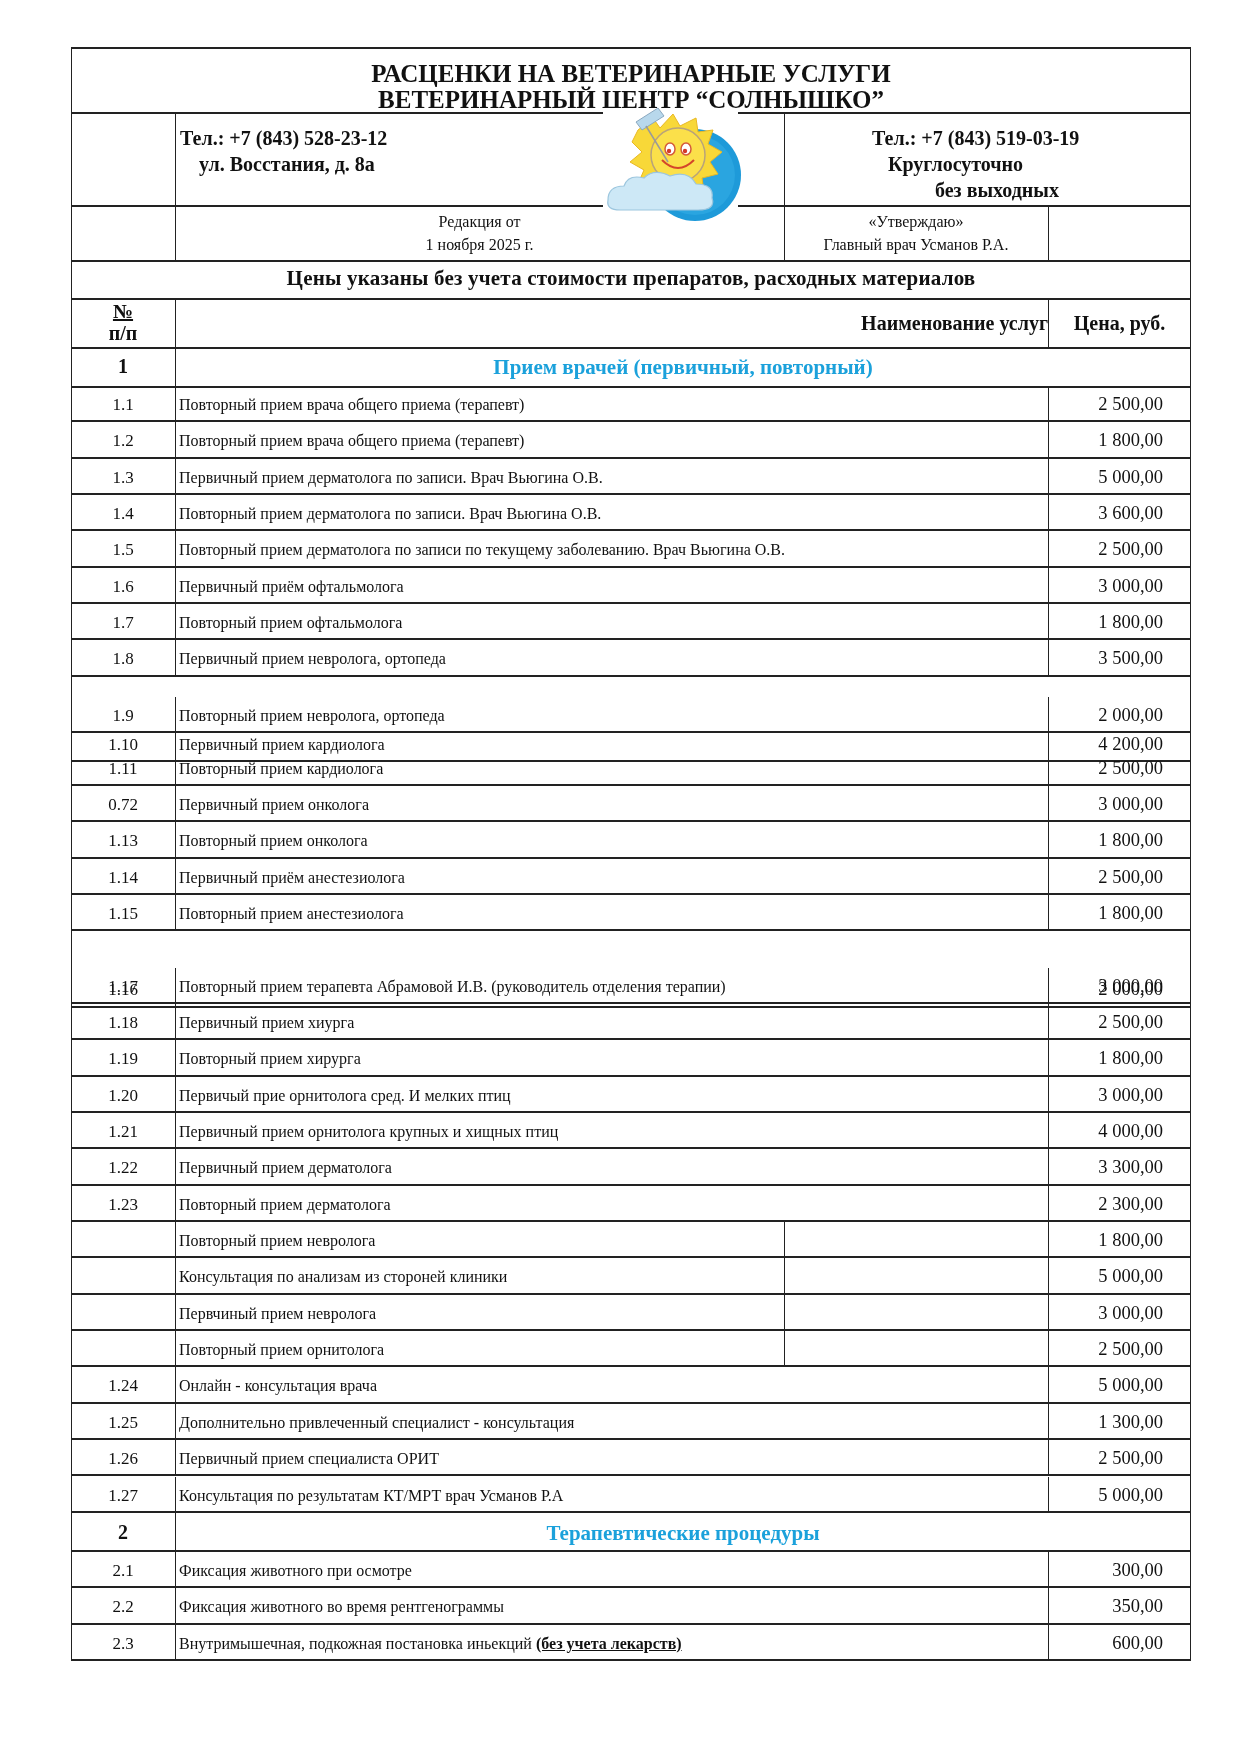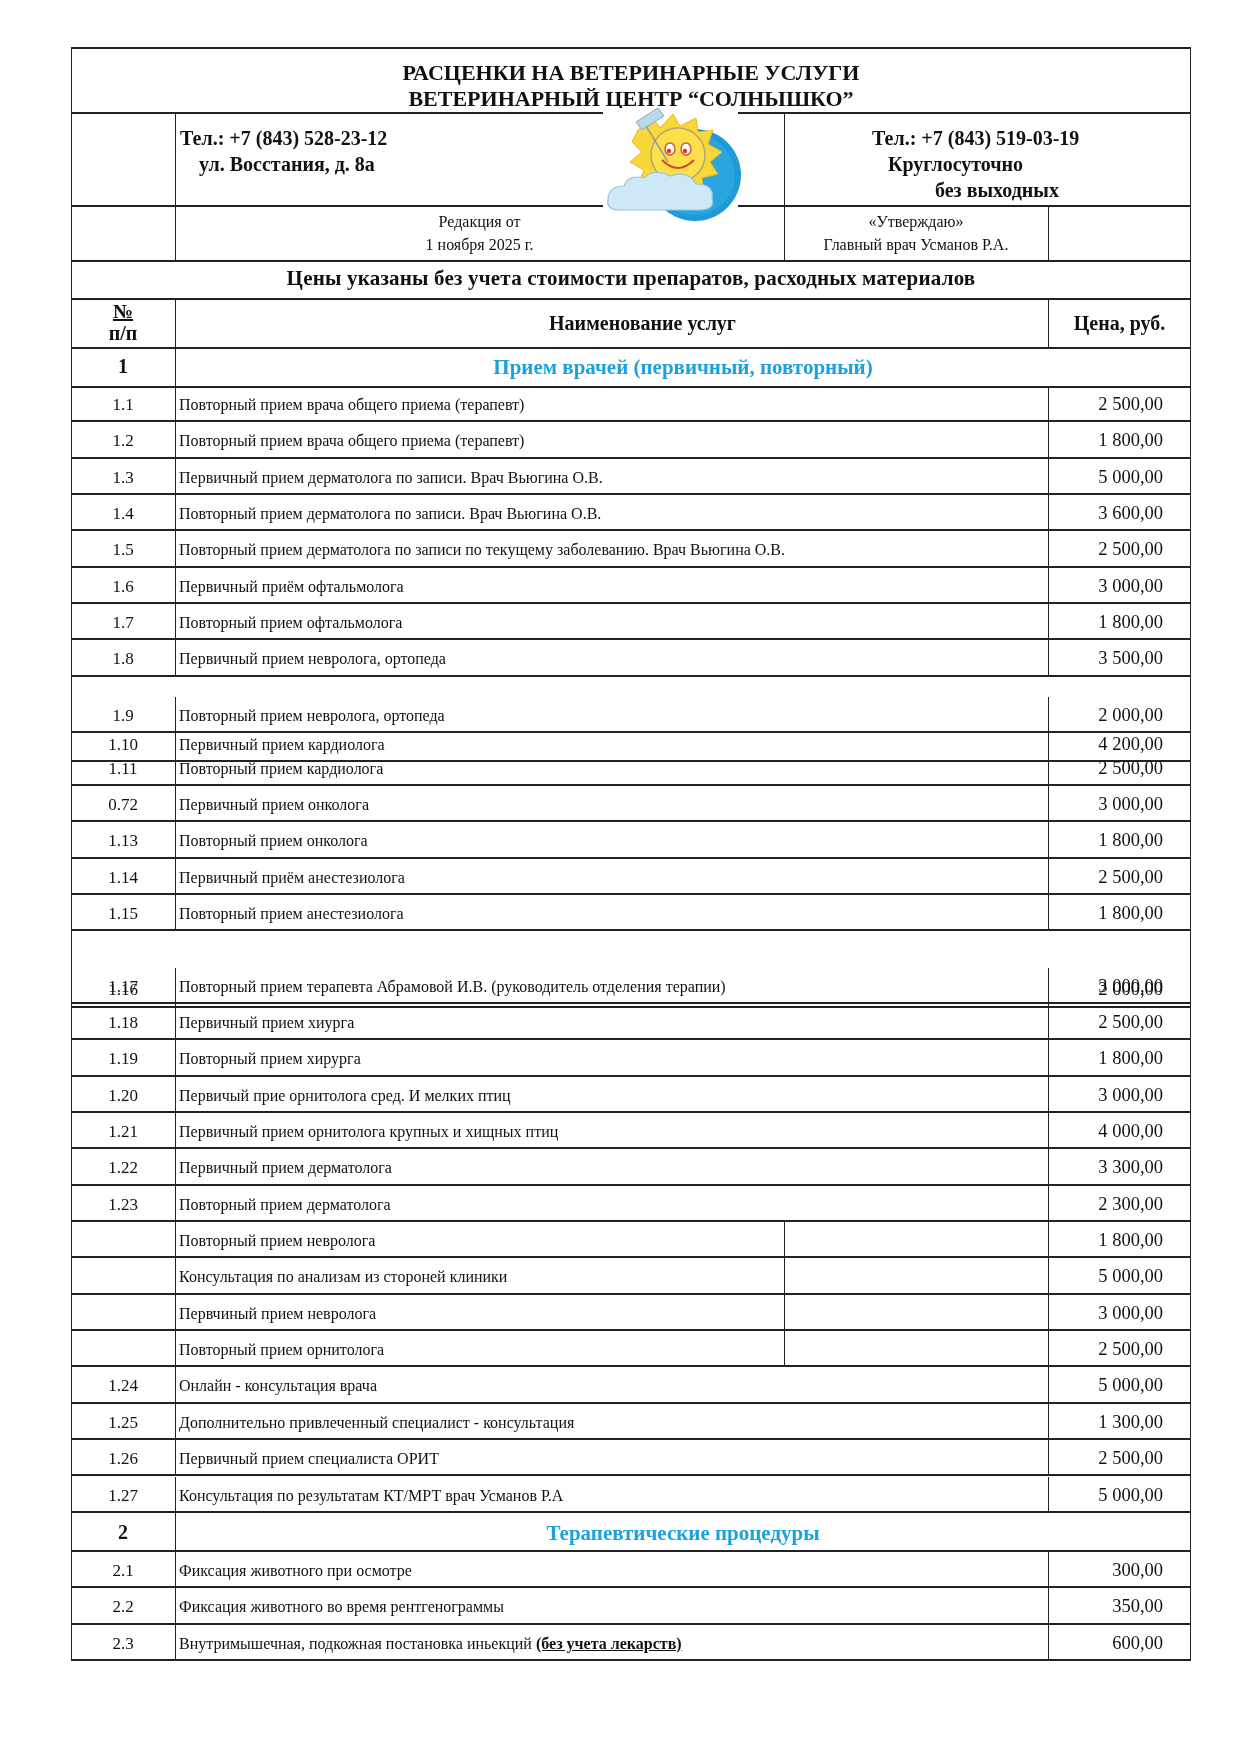--- a/index.html
+++ b/index.html
@@ -2,21 +2,21 @@
 <html><head>
 <meta charset="utf-8">
 <style>
   html, body { margin: 0; padding: 0; background: #ffffff; }
   body { width: 1240px; height: 1754px; position: relative; overflow: hidden;
          font-family: "Liberation Serif", "DejaVu Serif", serif; color: #111; }
   .page { position: absolute; left: 0; top: 0; width: 1240px; height: 1754px; }
   .hline { position: absolute; height: 0; border-top: 2px solid #222; }
   .vline { position: absolute; width: 0; border-left: 1.5px solid #222; }
   .txt { position: absolute; white-space: nowrap; }
-  .title { font-weight: bold; font-size: 22px; left: 71px; width: 1120px; text-align: center; }
+  .title { font-weight: bold; font-size: 25px; left: 71px; width: 1120px; text-align: center; }
   .hdr-bold { font-weight: bold; font-size: 20px; }
   .small { font-size: 16px; text-align: center; }
   .notice { font-weight: bold; font-size: 21px; left: 71px; width: 1120px; text-align: center; top: 266px; letter-spacing: 0.2px; }
   .colhead { font-weight: bold; font-size: 20px; }
   .section-title { color: #1ba1db; font-weight: bold; font-size: 21px; }
   .section-num { font-weight: bold; font-size: 20px; text-align: center; }
   .row { position: absolute; left: 71px; width: 1120px; height: 36.35px; }
   .row .num { position: absolute; left: 0; width: 104px; text-align: center; font-size: 17px; top: 9px; }
   .row .name { position: absolute; left: 108px; font-size: 16px; top: 10px; white-space: nowrap; }
   .row .price { position: absolute; right: 28px; font-size: 18.5px; top: 8px; }
@@ -77,21 +77,21 @@
   <div class="txt small" style="left:175px; width:609px; top:236px;">1 ноября 2025 г.</div>
   <div class="txt small" style="left:784px; width:264px; top:213px;">«Утверждаю»</div>
   <div class="txt small" style="left:784px; width:264px; top:236px;">Главный врач Усманов Р.А.</div>
 
   <div class="txt notice">Цены указаны без учета стоимости препаратов, расходных материалов</div>
 
   <div class="txt colhead" style="left:71px; width:104px; text-align:center; top:300px; line-height:22px;">
     <div style="text-decoration: underline;">№</div>
     <div>п/п</div>
   </div>
-  <div class="txt colhead" style="left:175px; width:873px; text-align:center; top:312px;margin-left:31px;">Наименование услуг</div>
+  <div class="txt colhead" style="left:175px; width:873px; text-align:right; top:312px;">Наименование услуг</div>
   <div class="txt colhead" style="left:1048px; width:143px; text-align:center; top:312px;">Цена, руб.</div>
 
   <div class="txt section-num" style="left:71px; width:104px; top:355px;">1</div>
   <div class="txt section-title" style="left:175px; width:1016px; text-align:center; top:355px;">Прием врачей (первичный, повторный)</div>
 
   <div id="rows">
       <div class="row" style="top: 386px;">
         <div class="vline" style="left: 104px; top: 0px; height: 36.35px;"></div>
         <div class="vline" style="left: 977px; top: 0px; height: 36.35px;"></div>
         <div class="num">1.1</div>

